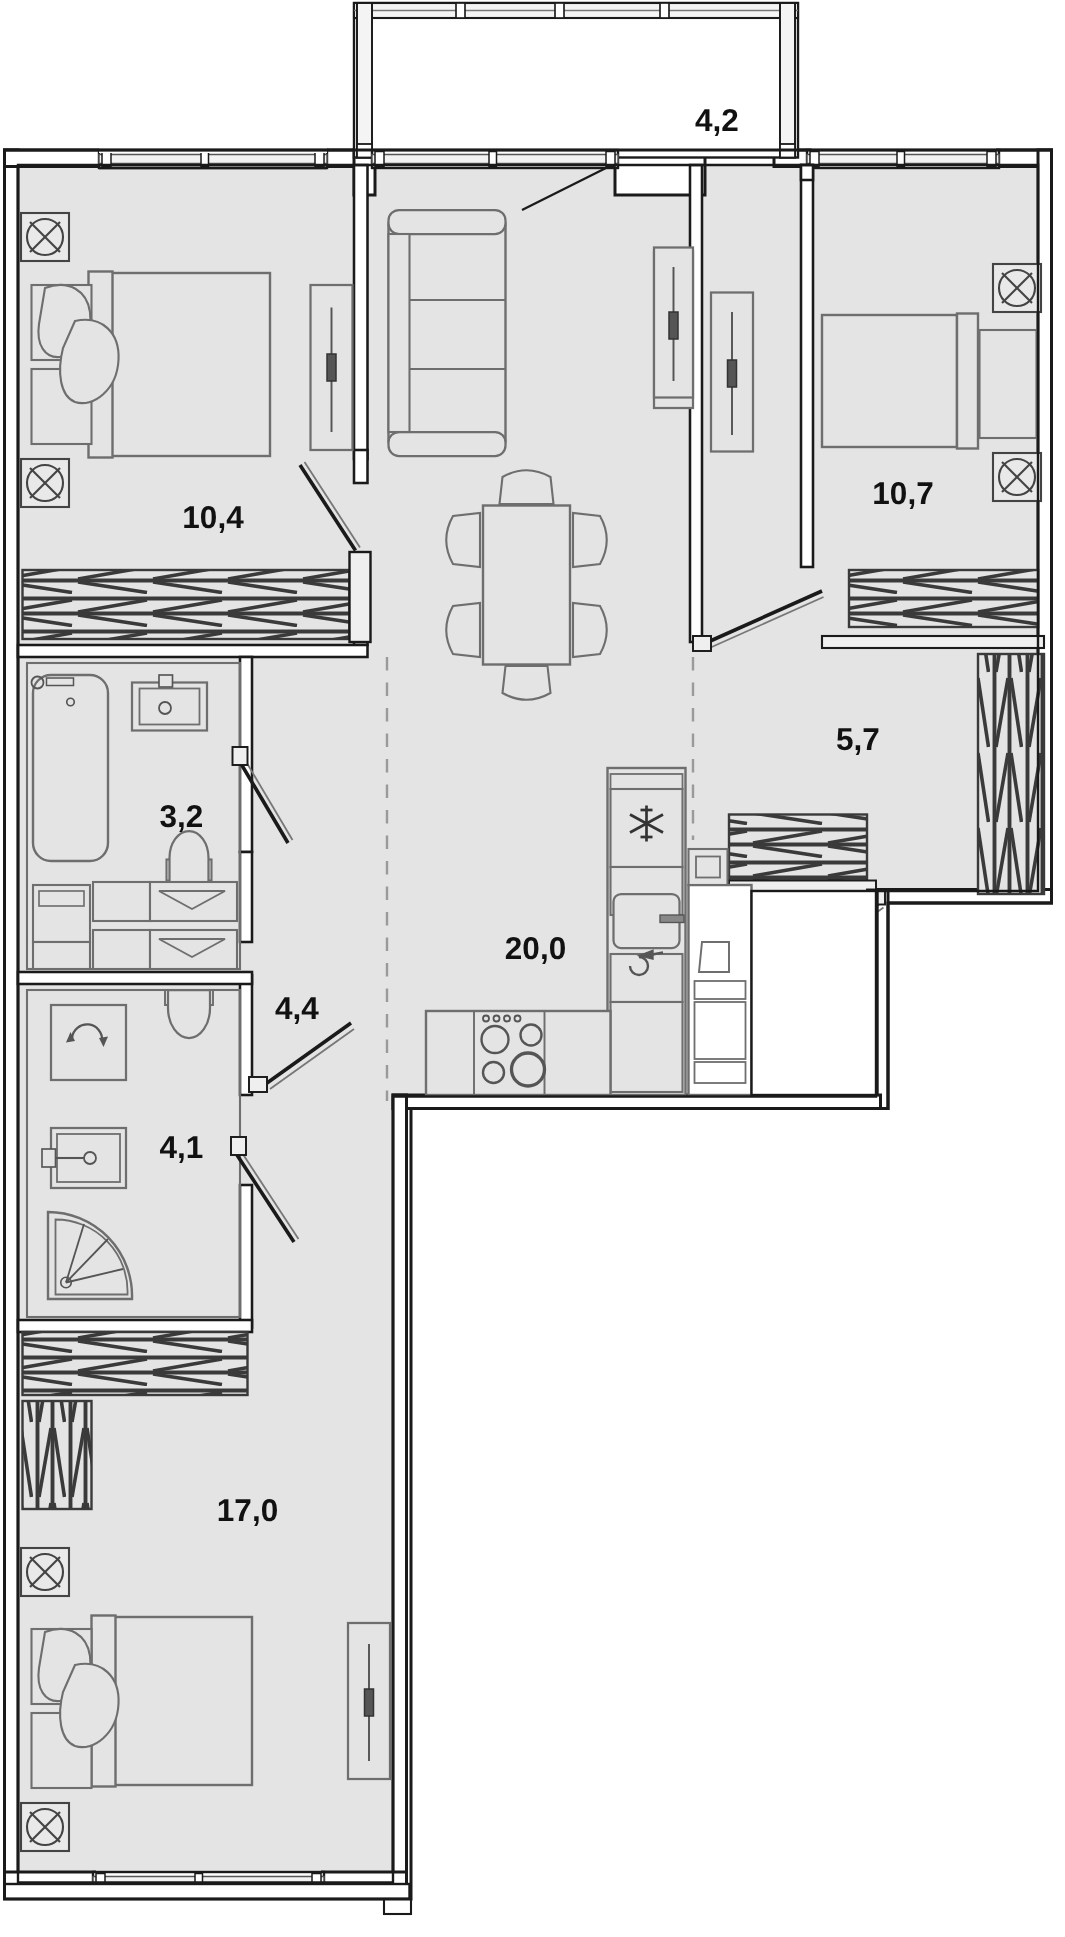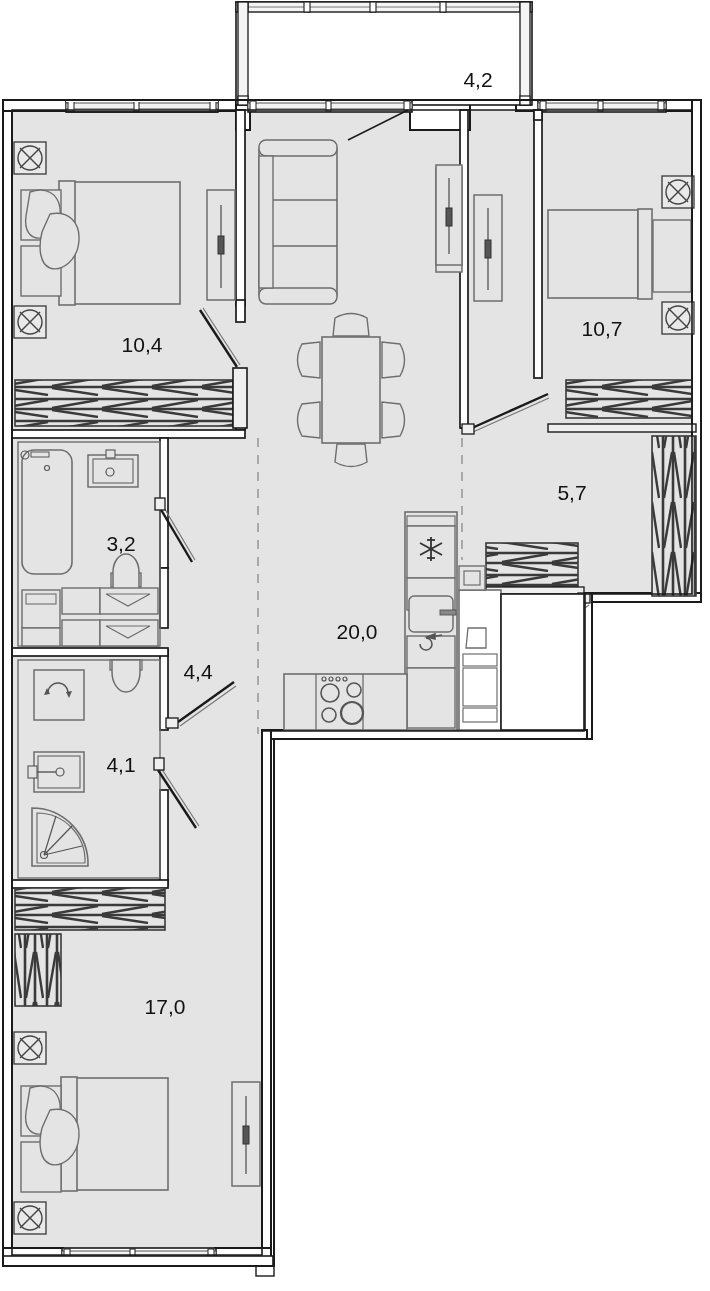--- a/index.html
+++ b/index.html
@@ -1,17 +1,17 @@
 <!DOCTYPE html>
 <html><head>
 <meta charset="utf-8">
 <style>
   html,body{margin:0;padding:0;background:#ffffff;}
   body{font-family:"Liberation Sans", sans-serif;}
-  #plan-root{position:relative;width:710px;height:1291px;background:#fff;overflow:hidden;}
+  #plan-root{position:relative;width:710px;height:1291px;background:#fff;overflow:hidden;font-weight:bold;}
   svg{display:block;}
   .area-label{font-family:"Liberation Sans", sans-serif;font-size:21px;fill:#111;}
 </style>
 </head>
 <body>
 
 <div id="plan-root">
 <svg width="710" height="1291" viewBox="0 0 710 1291">
 
   <defs>

